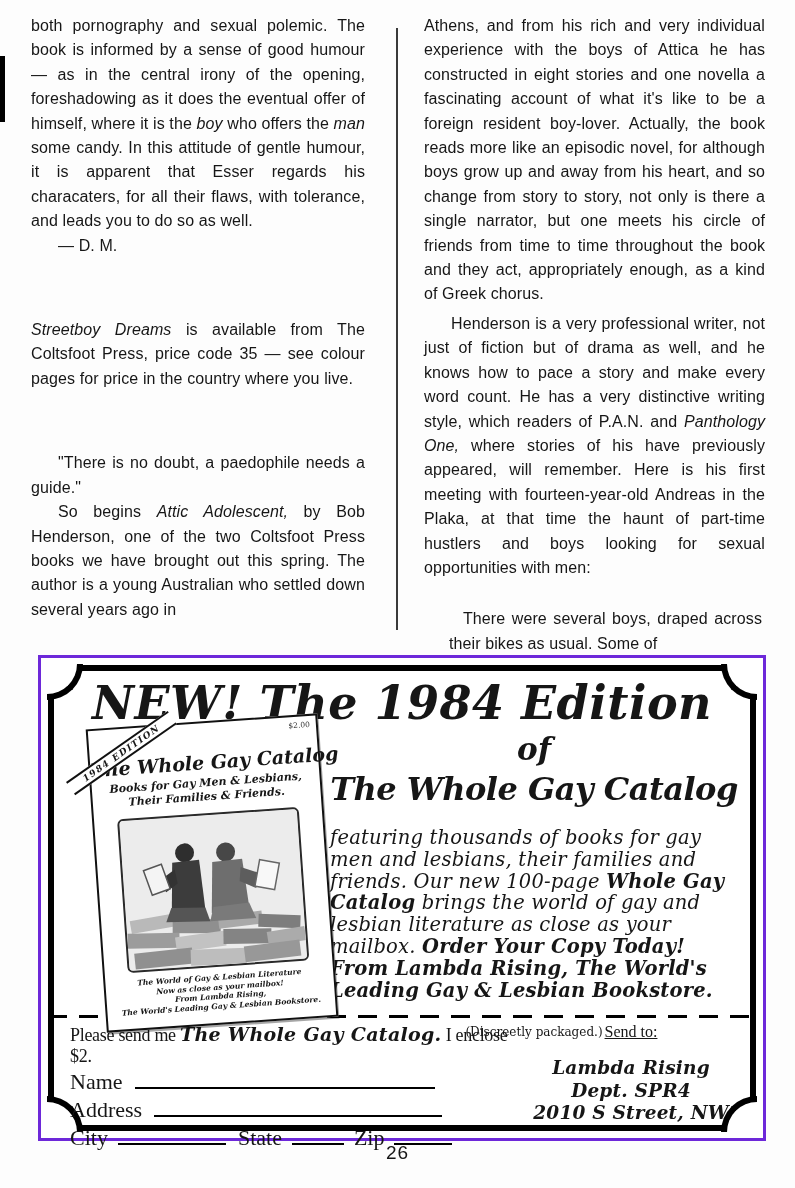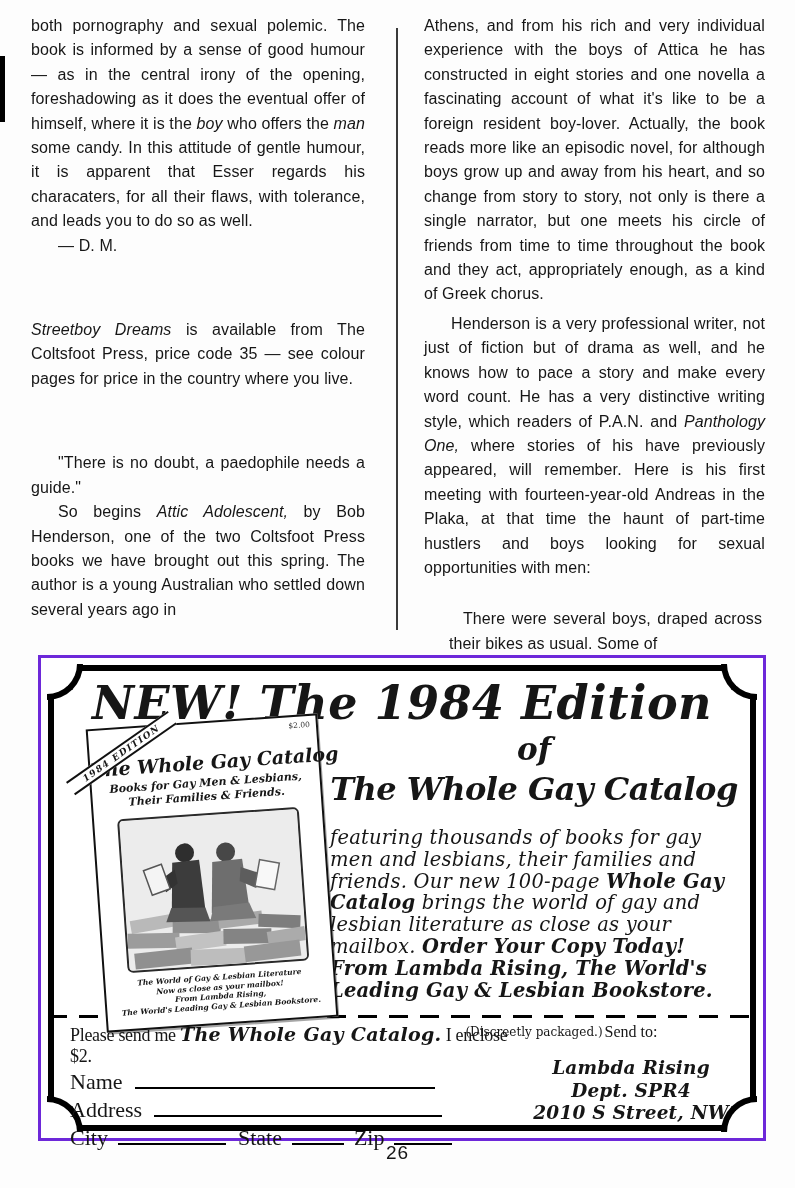--- a/index.html
+++ b/index.html
@@ -51,21 +51,21 @@
   .coupon-request{font-size:18px;letter-spacing:-.3px;}
   .coupon-request b i{font-family:"DejaVu Serif",serif;font-size:19px;letter-spacing:.3px;}
   .form-row{font-size:22px;line-height:27px;margin-top:1px;white-space:nowrap;}
   .rule{display:inline-block;border-bottom:2px solid #000;height:18px;vertical-align:baseline;}
   .rule.name{width:300px;margin-left:12px;}
   .rule.addr{width:288px;margin-left:12px;}
   .rule.city{width:108px;margin-left:10px;margin-right:12px;}
   .rule.state{width:52px;margin-left:10px;margin-right:10px;}
   .rule.zip{width:58px;margin-left:10px;}
   .send-to{position:absolute;top:352px;right:8px;width:222px;text-align:center;z-index:2;}
-  .send-to-label{font-family:"Liberation Serif",serif;font-size:16px;}
+  .send-to-label{font-family:"Liberation Serif",serif;font-size:16px;text-decoration:underline;}
   .send-addr{font-size:18.5px;line-height:22.5px;font-weight:bold;font-style:italic;margin-top:16px;letter-spacing:.2px;}
   
   .page-number{position:absolute;left:0;right:0;top:1142px;text-align:center;font-size:19px;letter-spacing:1px;}
 </style>
 </head>
 <body>
 
 <div>
 
   <div class="scan-mark"></div>

